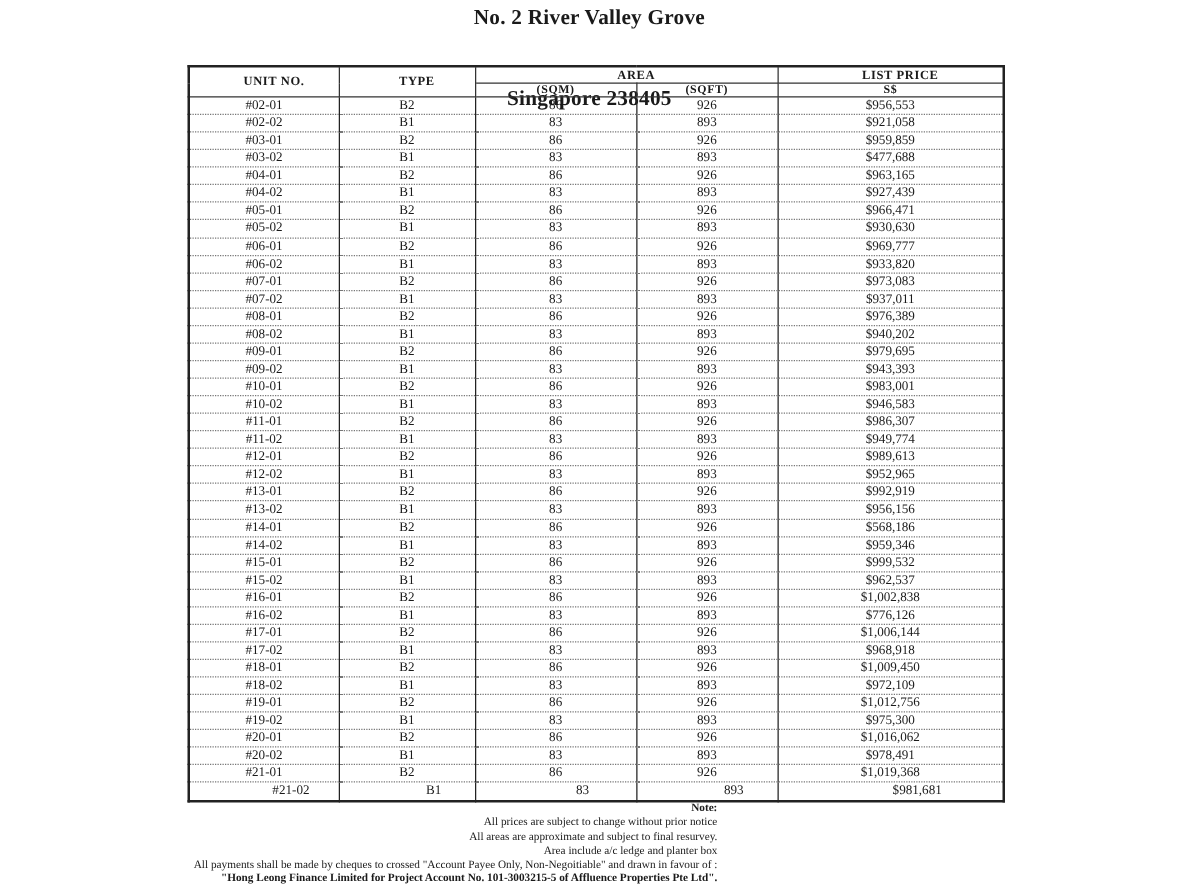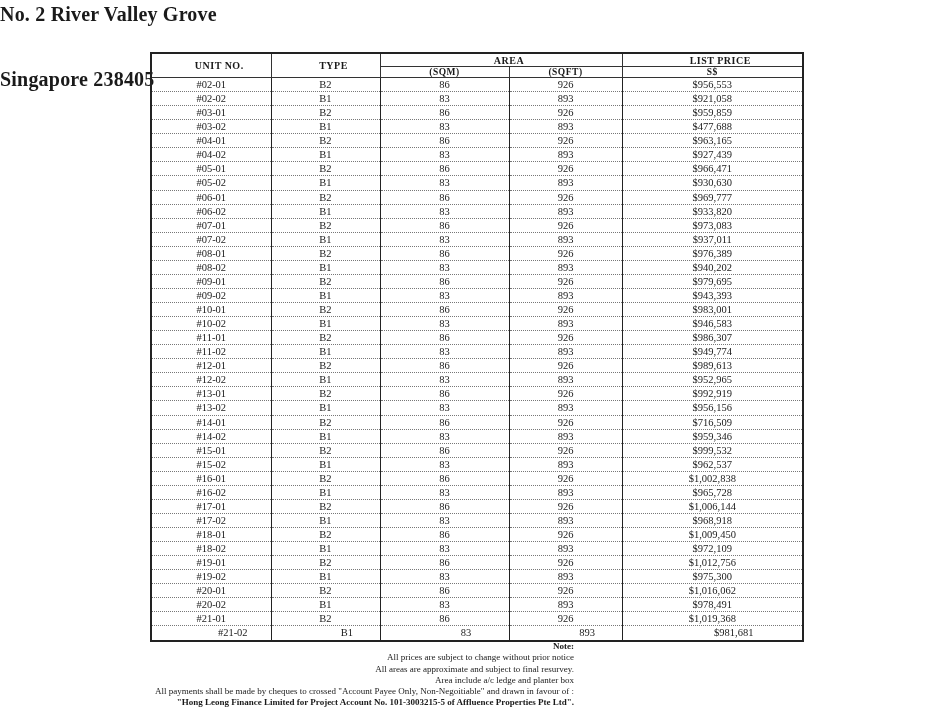--- a/index.html
+++ b/index.html
@@ -1,19 +1,19 @@
 <!DOCTYPE html>
 <html><head>
 <meta charset="utf-8">
 <style>
   html, body { margin:0; padding:0; background:#ffffff; }
   body { width:943px; height:717px; position:relative; overflow:hidden;
          font-family:"Liberation Serif", "DejaVu Serif", serif; color:#1a1a1a; }
-  .title { position:absolute; left:0; width:943px; font-weight:bold;
-           font-size:20px; line-height:18px; letter-spacing:0.2px; }
+  .title { position:absolute; left:0; width:943px; text-align:center; font-weight:bold;
+           font-size:17px; line-height:18px; letter-spacing:0.2px; }
   .title.l1 { top:5px; }
   .title.l2 { top:22px;margin-top:48px; }
   table.price { position:absolute; left:150px; top:52px; width:652px;
                 border-collapse:collapse; border:2px solid #222; table-layout:fixed; }
   table.price th, table.price td { text-align:center; padding:0; font-size:10.5px; }
   table.price th { font-weight:bold; font-size:10px; letter-spacing:0.5px; border:1px solid #333; }
   table.price thead tr.h1 th { height:12px;padding-left:16px; }
   table.price thead tr.h2 th { height:10px; font-size:9.5px; line-height:10px; }
   table.price tbody td { height:13.07px; line-height:13px; border-left:1.5px solid #222;
                          border-right:1.5px solid #222; border-bottom:1px dotted #777; }
@@ -216,21 +216,21 @@
         <td>B1</td>
         <td>83</td>
         <td>893</td>
         <td>$956,156</td>
       </tr>
       <tr>
         <td>#14-01</td>
         <td>B2</td>
         <td>86</td>
         <td>926</td>
-        <td>$716,509</td>
+        <td>$568,186</td>
       </tr>
       <tr>
         <td>#14-02</td>
         <td>B1</td>
         <td>83</td>
         <td>893</td>
         <td>$959,346</td>
       </tr>
       <tr>
         <td>#15-01</td>
@@ -251,21 +251,21 @@
         <td>B2</td>
         <td>86</td>
         <td>926</td>
         <td>$1,002,838</td>
       </tr>
       <tr>
         <td>#16-02</td>
         <td>B1</td>
         <td>83</td>
         <td>893</td>
-        <td>$965,728</td>
+        <td>$776,126</td>
       </tr>
       <tr>
         <td>#17-01</td>
         <td>B2</td>
         <td>86</td>
         <td>926</td>
         <td>$1,006,144</td>
       </tr>
       <tr>
         <td>#17-02</td>

